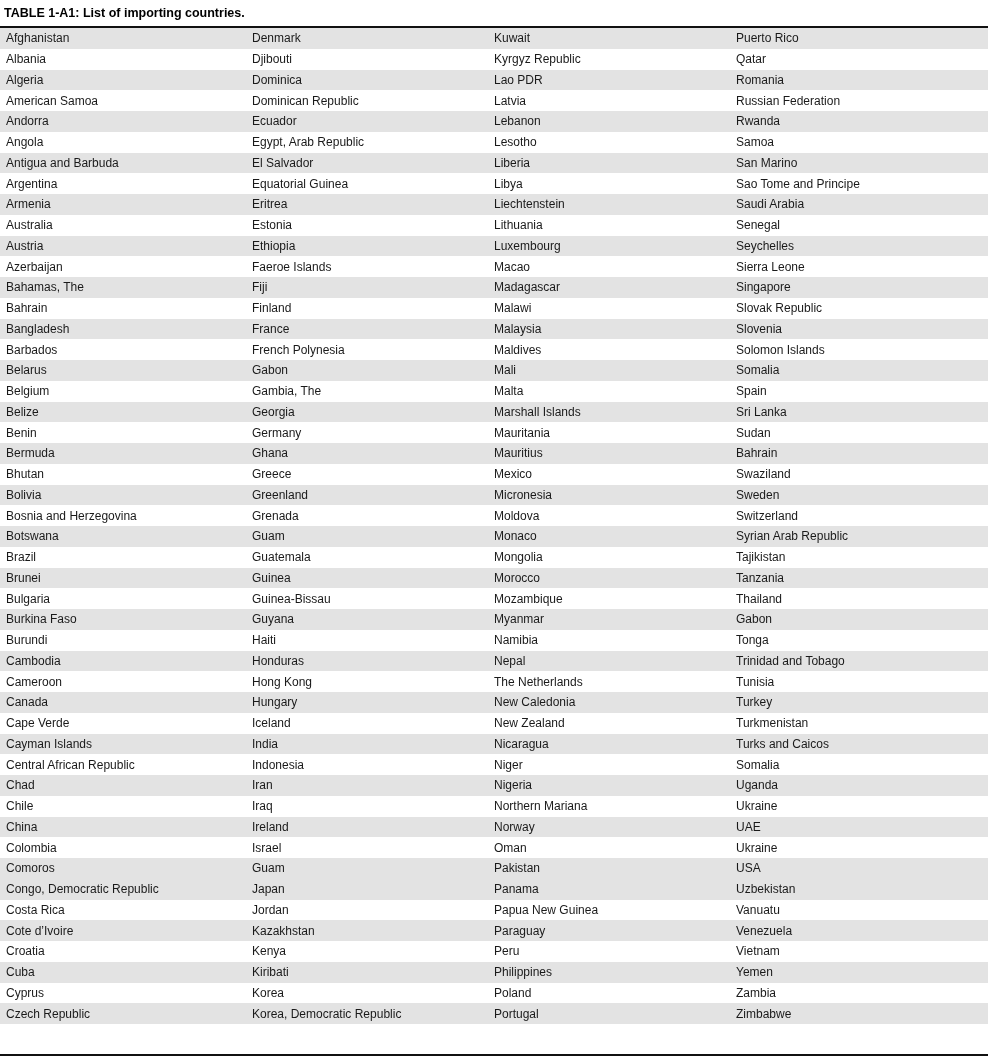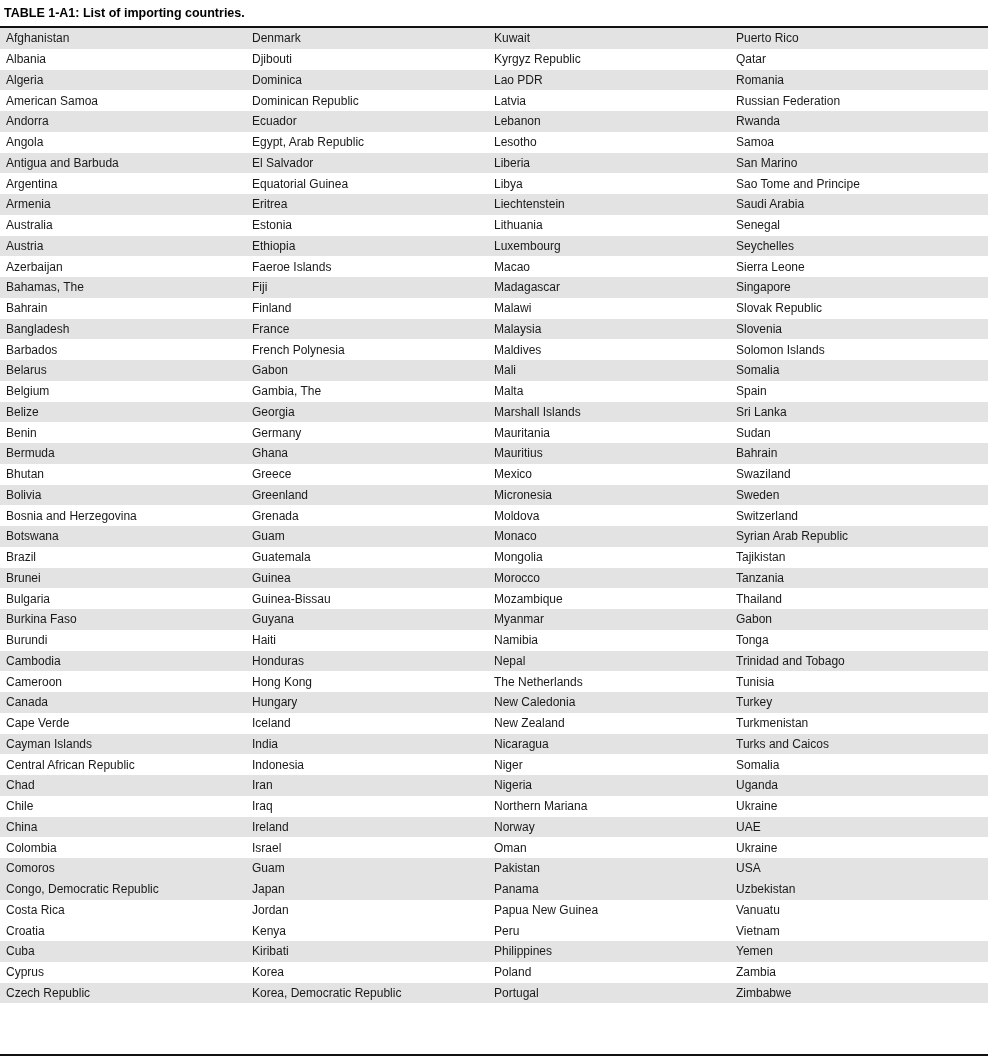--- a/index.html
+++ b/index.html
@@ -339,20 +339,26 @@
           <td>Japan</td>
           <td>Panama</td>
           <td>Uzbekistan</td>
         </tr>
         <tr class="plain">
           <td>Costa Rica</td>
           <td>Jordan</td>
           <td>Papua New Guinea</td>
           <td>Vanuatu</td>
         </tr>
+        <tr class="shade">
+          <td>Cote d’Ivoire</td>
+          <td>Kazakhstan</td>
+          <td>Paraguay</td>
+          <td>Venezuela</td>
+        </tr>
         <tr class="plain">
           <td>Croatia</td>
           <td>Kenya</td>
           <td>Peru</td>
           <td>Vietnam</td>
         </tr>
         <tr class="shade">
           <td>Cuba</td>
           <td>Kiribati</td>
           <td>Philippines</td>

